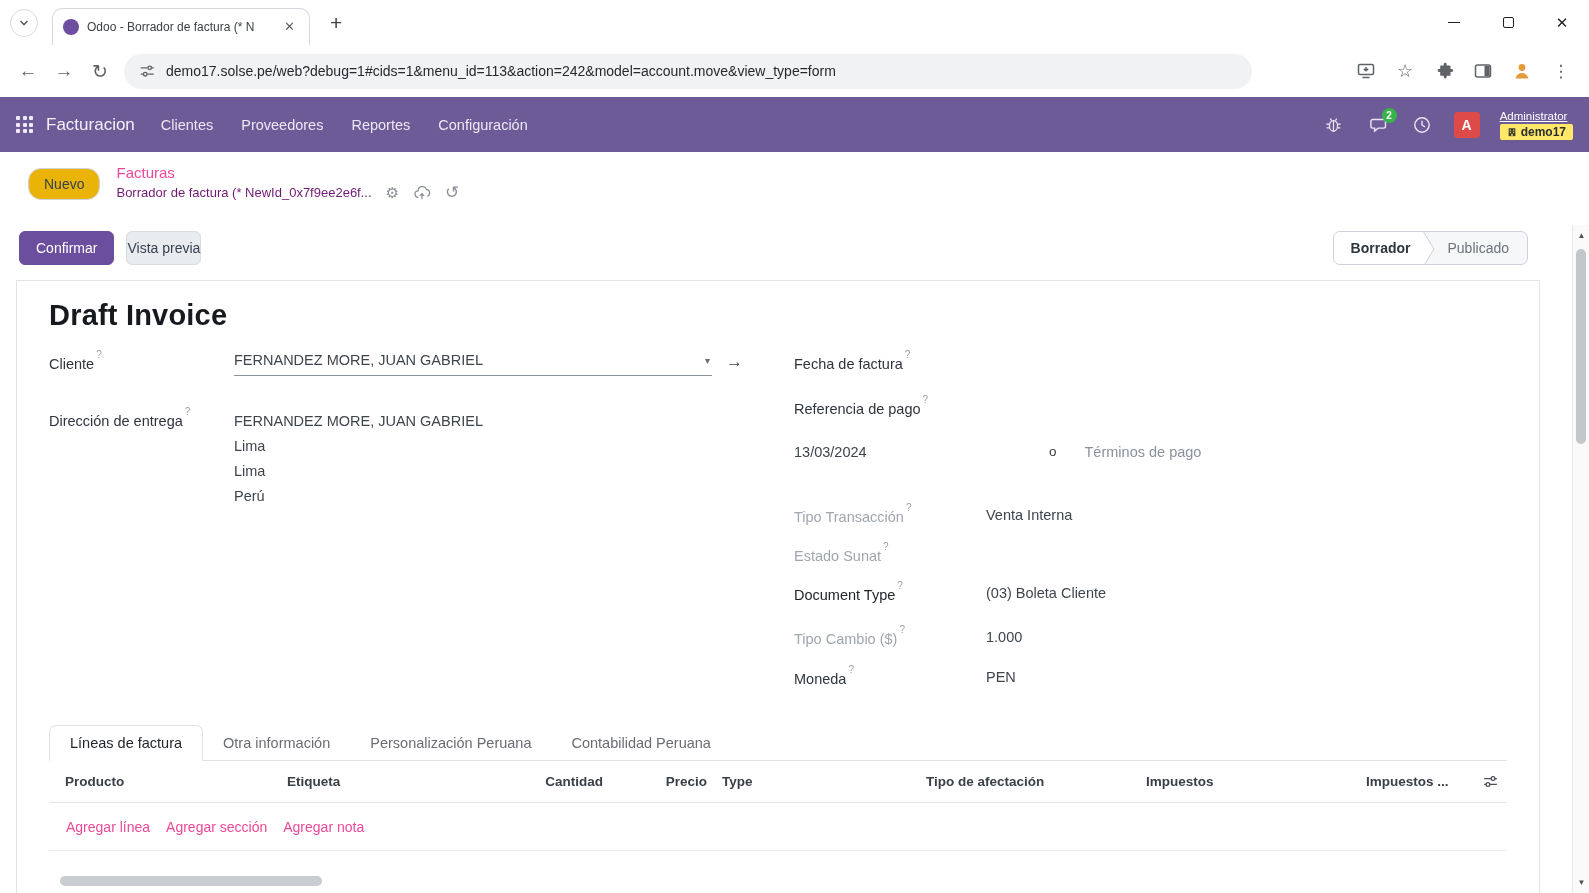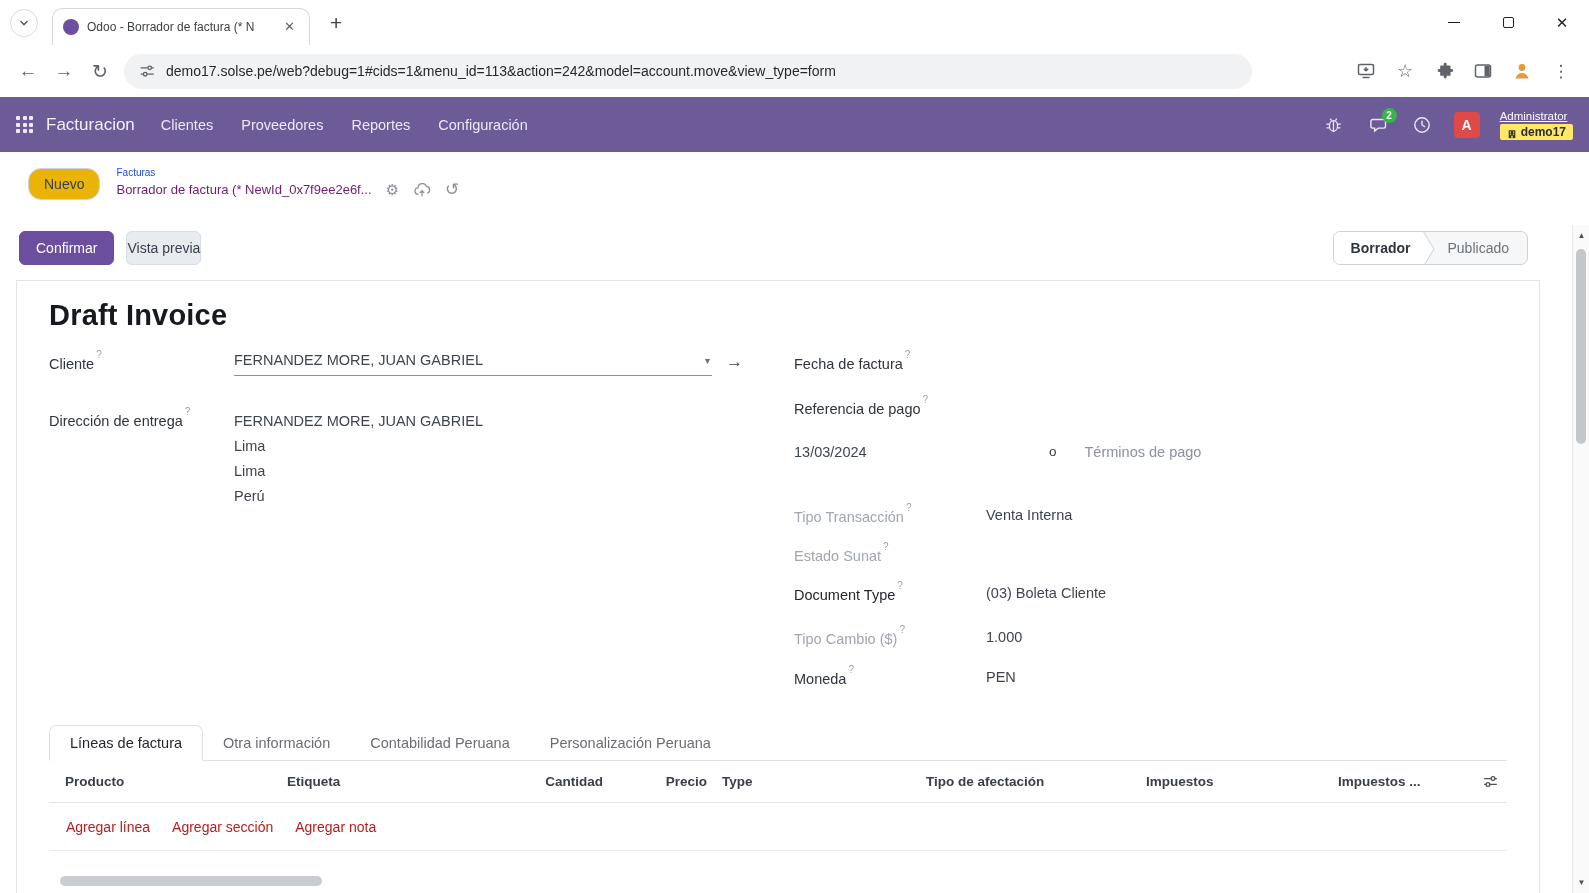--- a/index.html
+++ b/index.html
@@ -43,29 +43,29 @@
   .nav-menu{display:flex;gap:28px;font-size:14.5px;}
   .nav-menu span{cursor:pointer;opacity:.95;}
   .nav-right{margin-left:auto;display:flex;align-items:center;gap:20px;}
   .nav-ic{position:relative;width:24px;height:24px;display:flex;align-items:center;justify-content:center;cursor:pointer;}
   .chat-badge{position:absolute;top:-5px;right:-7px;min-width:15px;height:15px;border-radius:8px;background:#38b44a;
     color:#fff;font-size:10px;font-weight:700;display:flex;align-items:center;justify-content:center;padding:0 3px;}
   .avatar-a{width:26px;height:26px;border-radius:4px;background:#dd4a48;color:#fff;font-size:14px;font-weight:700;
     display:flex;align-items:center;justify-content:center;cursor:pointer;}
   .user-block{display:flex;flex-direction:column;align-items:flex-start;gap:2px;cursor:pointer;}
   .user-name{font-size:11.5px;color:#fff;text-decoration:underline;}
-  .company-badge{display:flex;align-items:flex-end;gap:4px;background:#ffe868;color:#2a2d31;
+  .company-badge{display:flex;align-items:center;gap:4px;background:#ffe868;color:#2a2d31;
     font-size:12px;font-weight:700;padding:1px 7px;border-radius:2px;}
 
   
   .control-panel{height:63px;display:flex;align-items:center;padding:0 28px;position:relative;background:#fff;}
   .btn-new{background:#eab308;border:1px solid #cfd4da;border-radius:13px;padding:7px 15px;font-size:14px;
     font-weight:500;color:#374151;cursor:pointer;}
   .crumbs{margin-left:16px;display:flex;flex-direction:column;gap:1px;}
-  .crumb-parent{font-size:10px;color:#1d4ed8;cursor:pointer;}
+  .crumb-parent{font-size:15px;color:#ec4899;cursor:pointer;}
   .crumb-row{display:flex;align-items:center;gap:14px;}
   .crumb-current{font-size:13px;color:#701a75;}
   .cp-ic{color:#8a8f98;font-size:15px;display:flex;align-items:center;cursor:pointer;}
   .annot-badge{position:absolute;left:766px;top:173px;width:34px;height:34px;border-radius:50%;
     background:#f3c73f;color:#332a05;font-size:20px;font-weight:700;display:flex;align-items:center;justify-content:center;}
 
   
   .content{position:relative;height:678px;padding:0 16px;background:#fff;}
   .action-bar{height:65px;display:flex;align-items:center;width:1524px;}
   .btn-confirm{background:#6b4e9d;color:#fff;border:1px solid #6b4e9d;border-radius:6px;
@@ -110,25 +110,25 @@
   .tabsbar{display:flex;align-items:flex-end;border-bottom:1px solid #dee2e6;margin-top:16px;height:38px;}
   .ntab{font-size:14.5px;color:#6a6d72;padding:9px 20px;cursor:pointer;white-space:nowrap;}
   .ntab.active{background:#fff;border:1px solid #dee2e6;border-bottom:1px solid #fff;margin-bottom:-1px;
     border-radius:7px 7px 0 0;color:#24282d;font-weight:500;}
 
   
   .thead{display:flex;align-items:center;height:42px;border-bottom:1px solid #e2e5e9;
     padding-left:16px;font-size:13.5px;font-weight:700;color:#3a4047;}
   .c-prod{width:222px}.c-etiq{width:248px}
   .c-cant{width:68px;text-align:right}.c-prec{width:104px;text-align:right}
-  .c-type{width:219px;padding-left:15px}.c-afec{width:220px}.c-imp{width:192px}
+  .c-type{width:219px;padding-left:15px}.c-afec{width:220px}.c-imp{width:220px}
   .c-imp2{width:96px;white-space:nowrap;overflow:hidden}
   .c-gear{margin-left:auto;display:flex;align-items:center;justify-content:center;width:34px;cursor:pointer;color:#4b5057;}
-  .addrow{display:flex;align-items:center;gap:22px;height:48px;padding-left:17px;
-    border-bottom:1px solid #e8eaee;font-size:14px;color:#b91c1c;}
+  .addrow{display:flex;align-items:center;gap:16px;height:48px;padding-left:17px;
+    border-bottom:1px solid #e8eaee;font-size:14px;color:#ec4899;}
   .addrow span{cursor:pointer;}
   .hscroll-thumb{position:absolute;left:60px;top:876px;width:262px;height:10px;border-radius:5px;background:#c9cdd2;cursor:grab;}
 
   
   .vscroll{position:absolute;right:0;top:225px;width:17px;height:668px;background:#fafafa;border-left:1px solid #e7e7e7;}
   .vs-arrow{position:absolute;left:0;width:17px;height:17px;display:flex;align-items:center;justify-content:center;
     font-size:8px;color:#505050;cursor:pointer;}
   .vs-up{top:2px}.vs-down{bottom:2px}
   .vs-thumb{position:absolute;left:3px;top:24px;width:10px;height:195px;border-radius:5px;background:#c4c7ca;cursor:grab;}
 
@@ -364,22 +364,22 @@
           <div class="frow h40">
             <div class="flabel"><span>Moneda</span><sup class="q">?</sup></div>
             <div class="fvalue">PEN</div>
           </div>
         </div>
       </div>
 
       <div class="tabsbar">
         <div class="ntab active">Líneas de factura</div>
         <div class="ntab">Otra información</div>
+        <div class="ntab">Personalización Peruana</div>
         <div class="ntab">Contabilidad Peruana</div>
-        <div class="ntab">Personalización Peruana</div>
       </div>
 
       <div class="thead">
         <span class="c-prod">Producto</span>
         <span class="c-etiq">Etiqueta</span>
         <span class="c-cant">Cantidad</span>
         <span class="c-prec">Precio</span>
         <span class="c-type">Type</span>
         <span class="c-afec">Tipo de afectación</span>
         <span class="c-imp">Impuestos</span>

